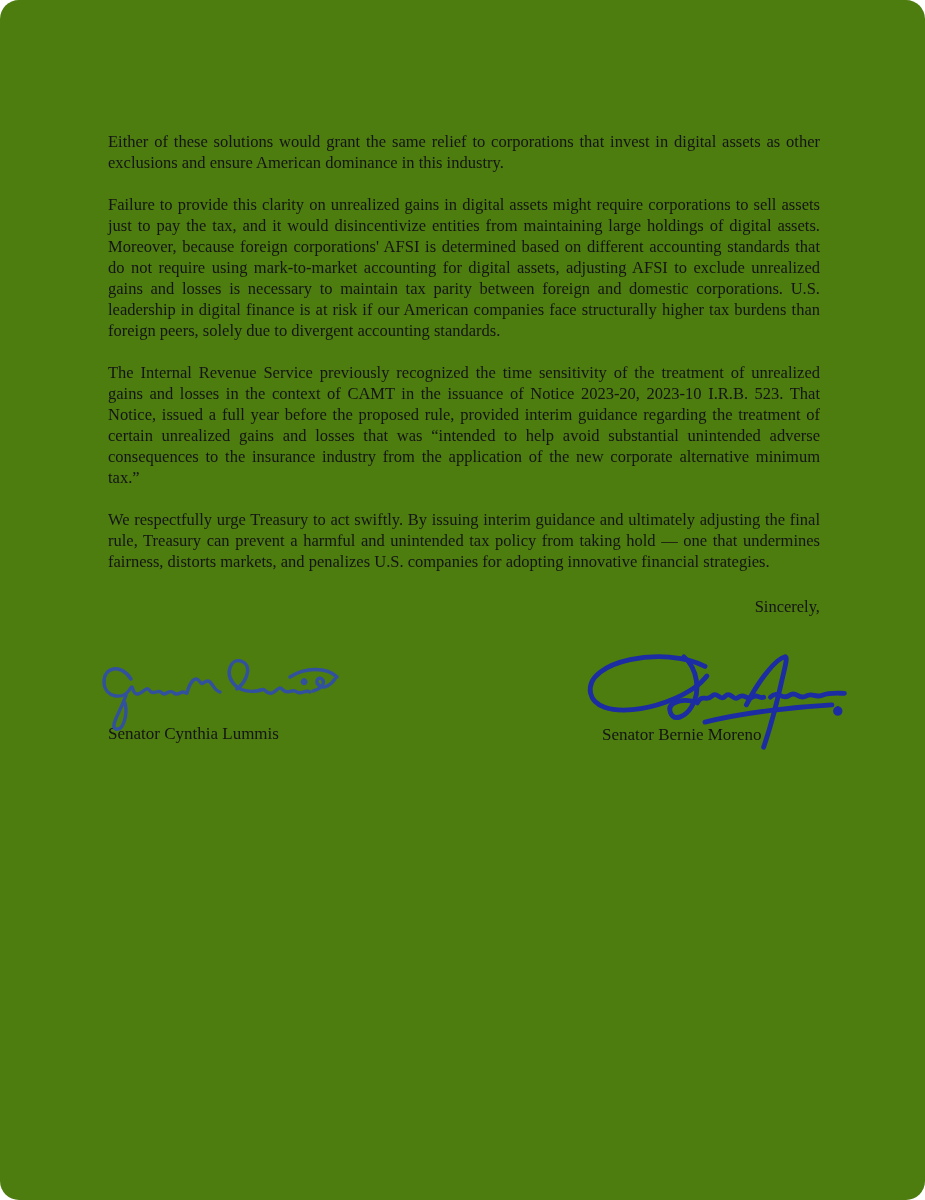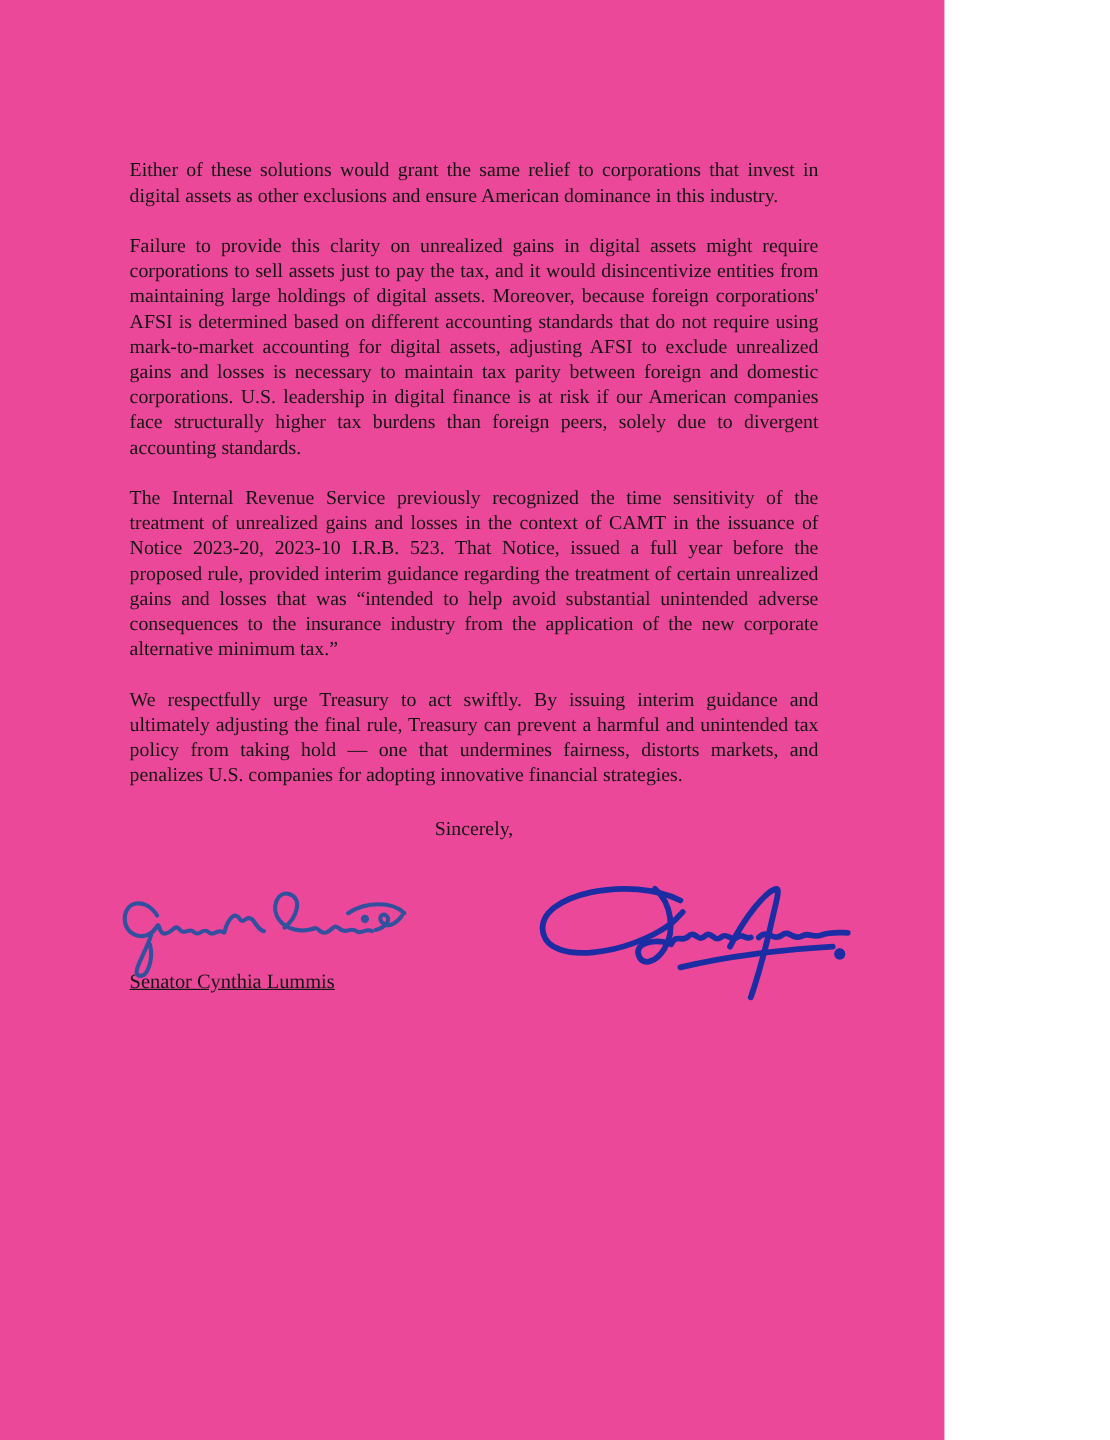--- a/index.html
+++ b/index.html
@@ -1,35 +1,36 @@
 <!DOCTYPE html>
 <html><head>
 <meta charset="utf-8">
 <style>
   html, body { margin: 0; padding: 0; background: #ffffff; }
   .page {
     position: relative;
-    width: 787px;
+    width: 925px;
     height: 1200px;
-    background: #ec4899;
+    background: #4d7c0f;
     box-sizing: border-box;
     padding: 131px 105px 0 108px;
     font-family: "Liberation Serif", "DejaVu Serif", serif;
     color: #141414;
     overflow: hidden;
+    border-radius: 19px;
   }
   .body-text p {
     margin: 0 0 21px 0;
     font-size: 16.5px;
     line-height: 21px;
     text-align: justify;
   }
   .body-text p.closing {
     margin: 24px 0 10px 0;
-    text-align: center;
+    text-align: right;
   }
   .sig-row {
     margin-top: 34px;
     display: flex;
     justify-content: space-between;
     align-items: flex-start;
   }
   .sig-col { position: relative; }
   .sig-col.left { width: 260px; }
   .sig-col.right { width: 300px; margin-right: -33px; }
@@ -40,21 +41,20 @@
     pointer-events: none;
   }
   .sig-col.left svg { margin-left: -13px; margin-bottom: -12px; }
   .sig-col.right svg { margin-left: 7px; margin-bottom: -27px; }
   .sig-name {
     position: relative;
     z-index: 1;
     font-size: 17px;
     line-height: 21px;
     white-space: nowrap;
-    text-decoration: underline;
   }
   .sig-col.right .sig-name { margin-left: 49px; }
 </style>
 </head>
 <body>
 
 <div class="page">
   <div class="body-text">
     <p>Either of these solutions would grant the same relief to corporations that invest in digital assets as other exclusions and ensure American dominance in this industry.</p>
     <p>Failure to provide this clarity on unrealized gains in digital assets might require corporations to sell assets just to pay the tax, and it would disincentivize entities from maintaining large holdings of digital assets. Moreover, because foreign corporations' AFSI is determined based on different accounting standards that do not require using mark-to-market accounting for digital assets, adjusting AFSI to exclude unrealized gains and losses is necessary to maintain tax parity between foreign and domestic corporations. U.S. leadership in digital finance is at risk if our American companies face structurally higher tax burdens than foreign peers, solely due to divergent accounting standards.</p>
@@ -86,16 +86,17 @@
         <g fill="none" stroke-width="5" stroke-linecap="round" stroke-linejoin="round" stroke="#1c2ca3">
           <path d="M150,16 C108,-6 24,10 31,44 C37,72 104,64 142,36 C147,32 150,28 152,26"></path>
           <path d="M128,6 C142,18 146,42 136,58 C130,68 118,74 114,64 C110,54 124,50 136,52"></path>
           <path d="M142,54 C147,44 151,53 157,47 C163,41 165,53 171,47 C177,41 179,53 185,48 C191,43 193,52 199,48 C204,44 206,50 211,48"></path>
           <path d="M193,56 C206,30 224,8 233,6 C236,5 234,14 231,26 C227,44 220,74 211,100"></path>
           <path d="M218,48 C226,40 230,52 238,46 C245,41 247,51 255,47 C262,43 264,49 272,46 C280,43 288,44 295,44"></path>
           <path d="M150,74 C190,64 244,58 282,56"></path>
           <path d="M288,60 a2.4,2.4 0 1 0 0.2,0"></path>
         </g>
       </svg>
+      <div class="sig-name">Senator Bernie Moreno</div>
     </div>
 
   </div>
 </div>
 
 </body></html>

